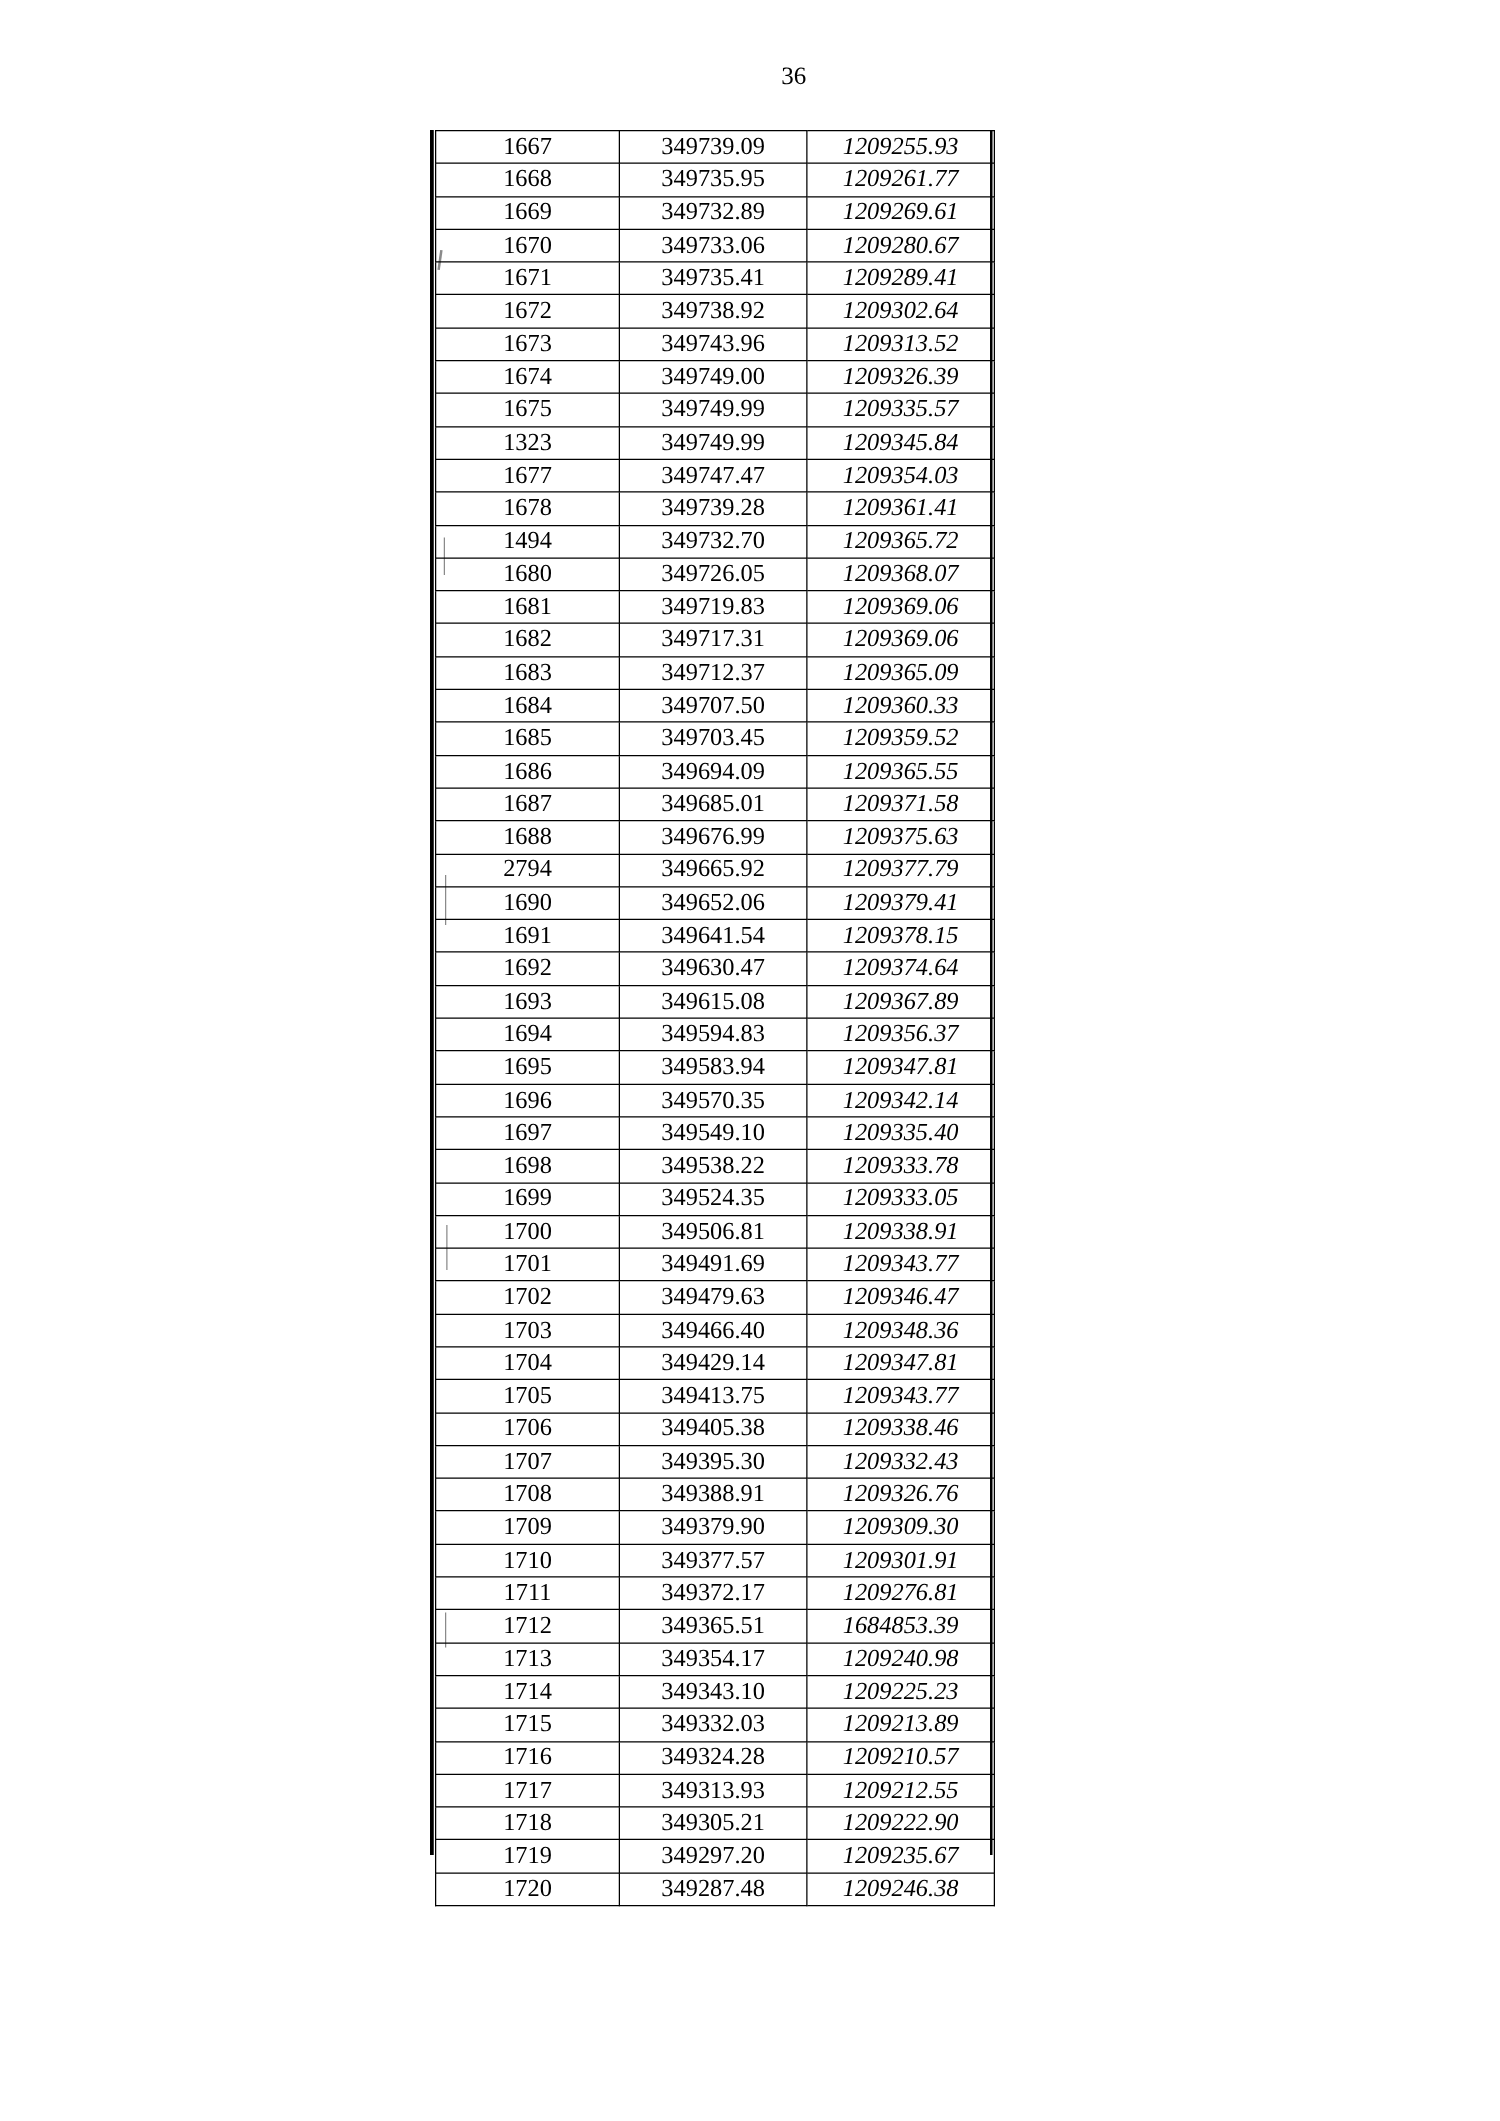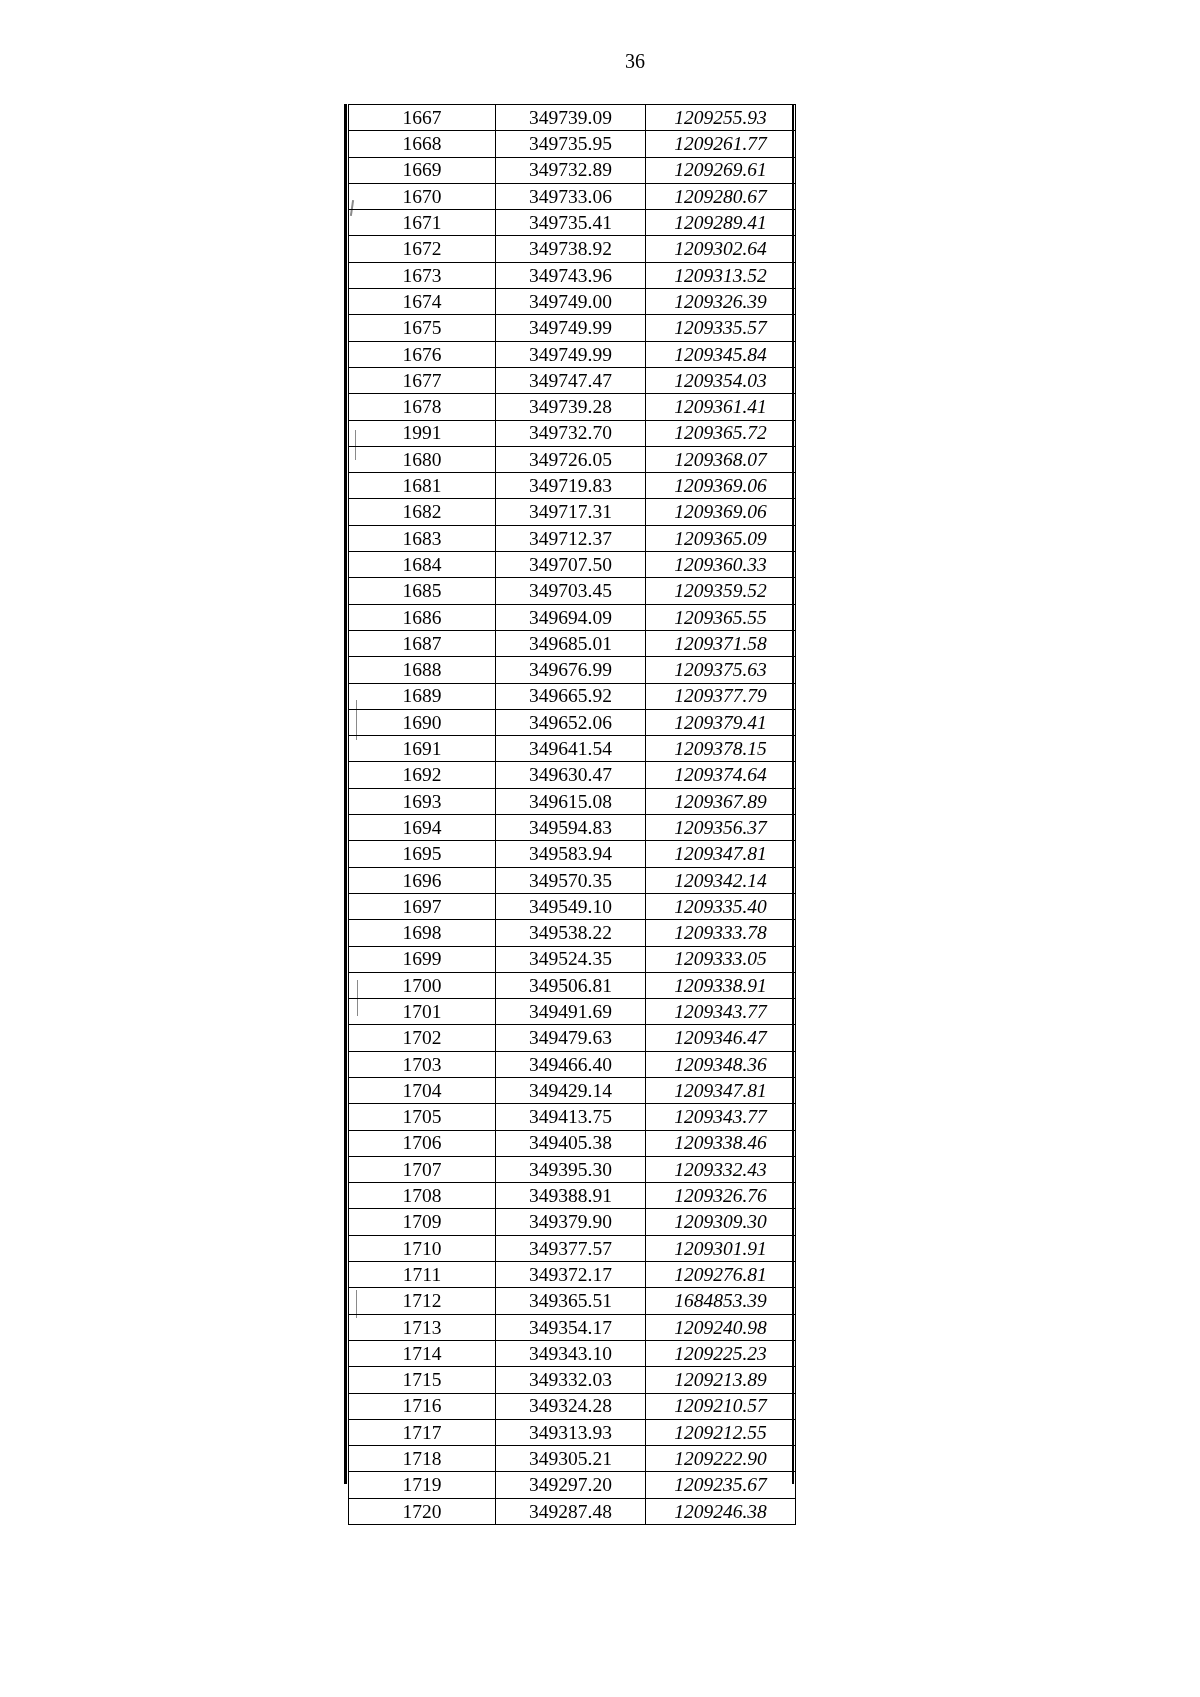--- a/index.html
+++ b/index.html
@@ -140,36 +140,36 @@
             <td class="c-id">1674</td>
             <td class="c-x">349749.00</td>
             <td class="c-y">1209326.39</td>
           </tr>
           <tr>
             <td class="c-id">1675</td>
             <td class="c-x">349749.99</td>
             <td class="c-y">1209335.57</td>
           </tr>
           <tr>
-            <td class="c-id">1676</td>
+            <td class="c-id">1323</td>
             <td class="c-x">349749.99</td>
             <td class="c-y">1209345.84</td>
           </tr>
           <tr>
             <td class="c-id">1677</td>
             <td class="c-x">349747.47</td>
             <td class="c-y">1209354.03</td>
           </tr>
           <tr>
             <td class="c-id">1678</td>
             <td class="c-x">349739.28</td>
             <td class="c-y">1209361.41</td>
           </tr>
           <tr>
-            <td class="c-id">1991</td>
+            <td class="c-id">1494</td>
             <td class="c-x">349732.70</td>
             <td class="c-y">1209365.72</td>
           </tr>
           <tr>
             <td class="c-id">1680</td>
             <td class="c-x">349726.05</td>
             <td class="c-y">1209368.07</td>
           </tr>
           <tr>
             <td class="c-id">1681</td>
@@ -205,21 +205,21 @@
             <td class="c-id">1687</td>
             <td class="c-x">349685.01</td>
             <td class="c-y">1209371.58</td>
           </tr>
           <tr>
             <td class="c-id">1688</td>
             <td class="c-x">349676.99</td>
             <td class="c-y">1209375.63</td>
           </tr>
           <tr>
-            <td class="c-id">1689</td>
+            <td class="c-id">2794</td>
             <td class="c-x">349665.92</td>
             <td class="c-y">1209377.79</td>
           </tr>
           <tr>
             <td class="c-id">1690</td>
             <td class="c-x">349652.06</td>
             <td class="c-y">1209379.41</td>
           </tr>
           <tr>
             <td class="c-id">1691</td>

